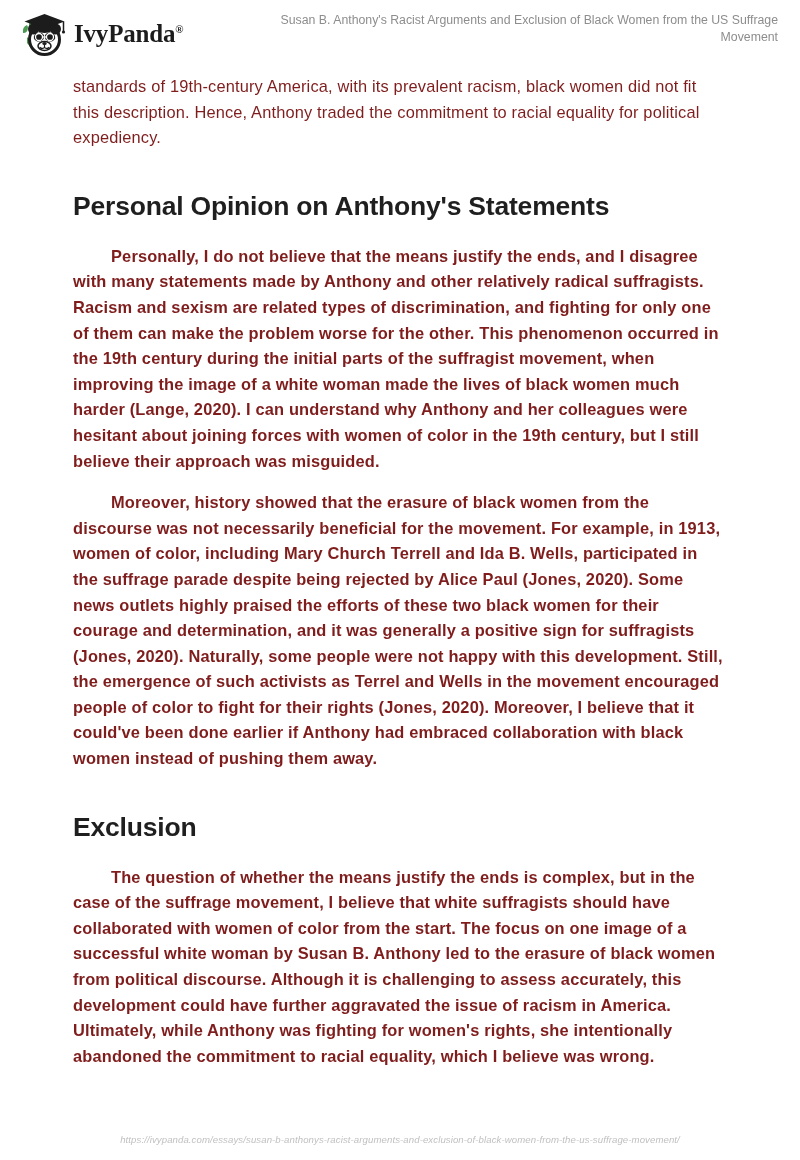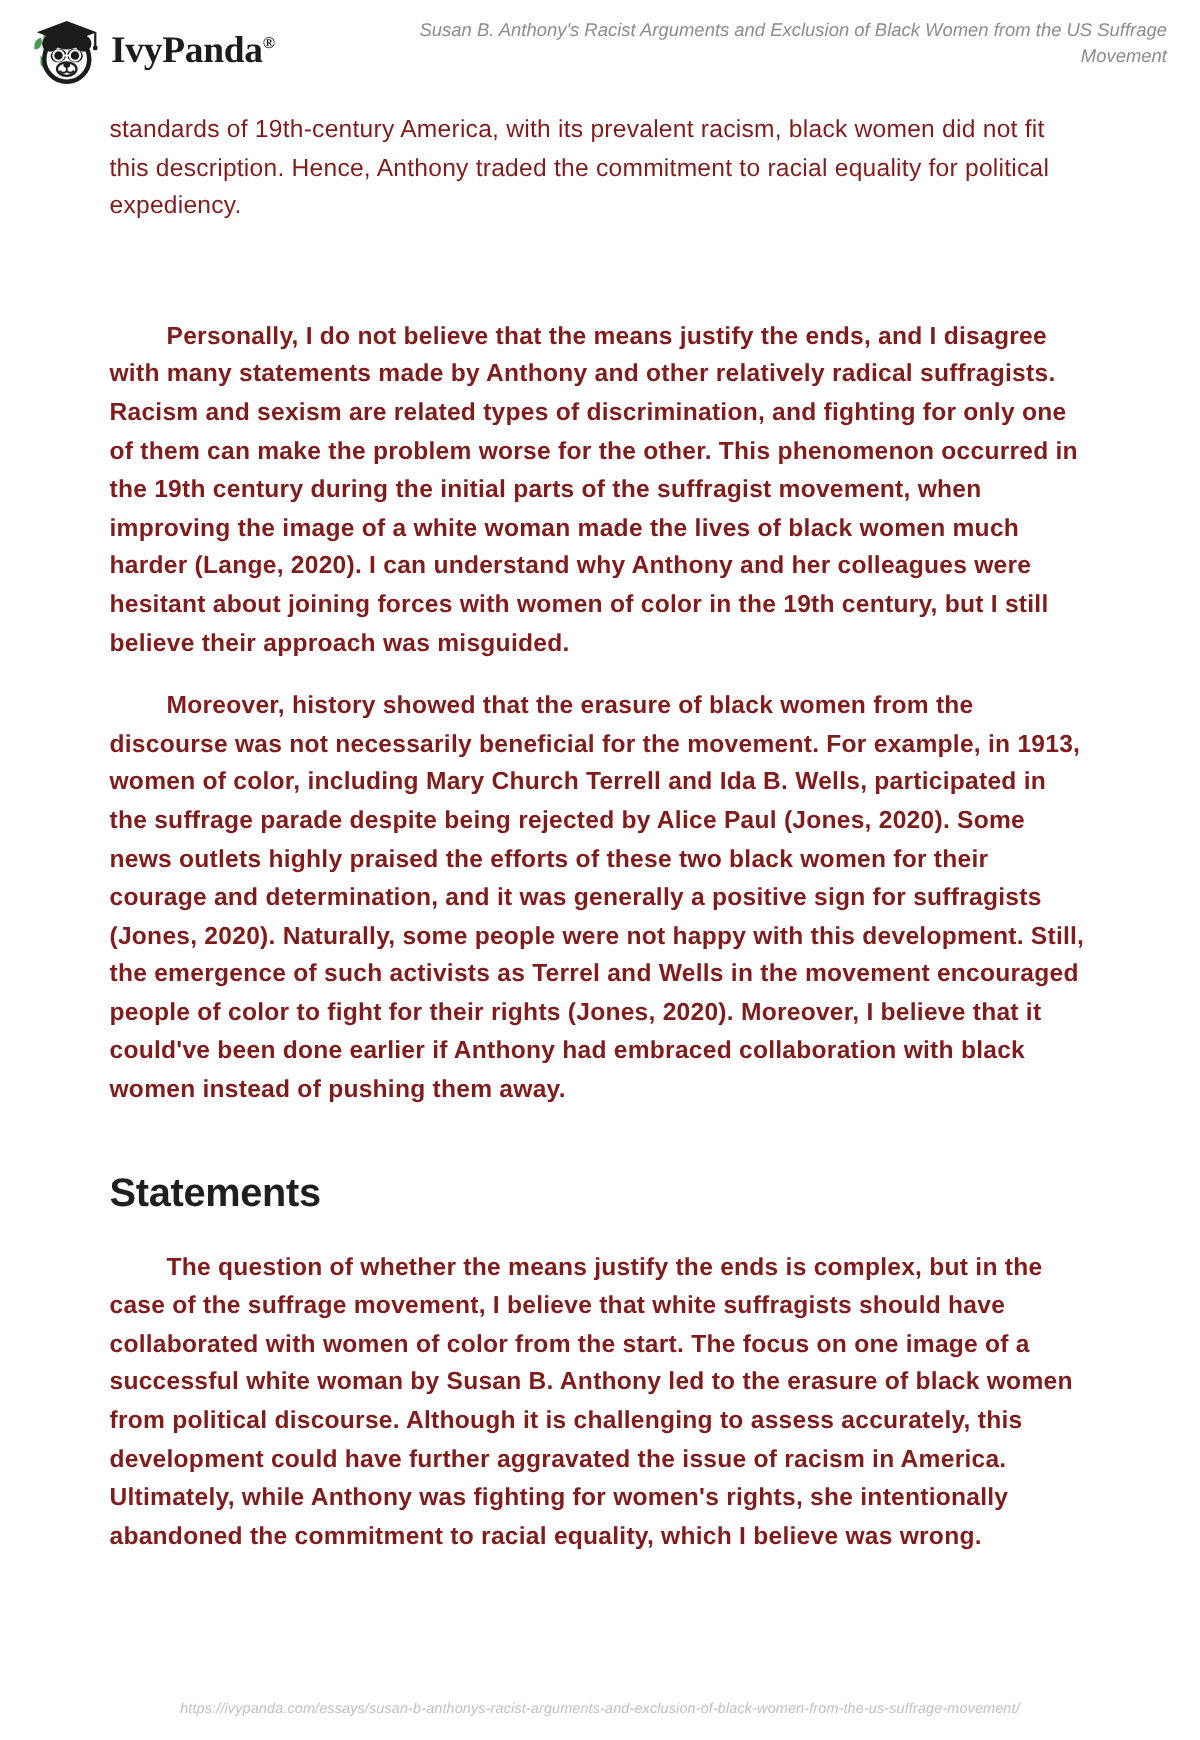--- a/index.html
+++ b/index.html
@@ -64,21 +64,20 @@
   .header-title {
     position: absolute;
     right: 22px;
     top: 12px;
     width: 520px;
     text-align: right;
     font-size: 12.3px;
     line-height: 17px;
     color: #8d8d8d;
     font-family: "Liberation Sans Narrow", "Liberation Sans", sans-serif;
-    font-style: italic;
   }
 
   
   .content {
     position: absolute;
     left: 73px;
     top: 74px;
     width: 650px;
   }
   .para {
@@ -171,28 +170,29 @@
     </div>
 
     <div class="header-title">Susan B. Anthony's Racist Arguments and Exclusion of Black Women from the US Suffrage Movement</div>
   </div>
 
   <div class="content">
 
     <p class="para">standards of 19th-century America, with its prevalent racism, black women did not fit this description. Hence, Anthony traded the commitment to racial equality for political expediency.</p>
 
     <div class="gap-before-heading"></div>
+    <h2 class="section-heading">Personal Opinion on Anthony's Statements</h2>
     <div class="gap-after-heading"></div>
 
     <p class="para indent">Personally, I do not believe that the means justify the ends, and I disagree with many statements made by Anthony and other relatively radical suffragists. Racism and sexism are related types of discrimination, and fighting for only one of them can make the problem worse for the other. This phenomenon occurred in the 19th century during the initial parts of the suffragist movement, when improving the image of a white woman made the lives of black women much harder (Lange, 2020). I can understand why Anthony and her colleagues were hesitant about joining forces with women of color in the 19th century, but I still believe their approach was misguided.</p>
 
     <p class="para indent">Moreover, history showed that the erasure of black women from the discourse was not necessarily beneficial for the movement. For example, in 1913, women of color, including Mary Church Terrell and Ida B. Wells, participated in the suffrage parade despite being rejected by Alice Paul (Jones, 2020). Some news outlets highly praised the efforts of these two black women for their courage and determination, and it was generally a positive sign for suffragists (Jones, 2020). Naturally, some people were not happy with this development. Still, the emergence of such activists as Terrel and Wells in the movement encouraged people of color to fight for their rights (Jones, 2020). Moreover, I believe that it could've been done earlier if Anthony had embraced collaboration with black women instead of pushing them away.</p>
 
     <div class="gap-before-heading"></div>
-    <h2 class="section-heading">Statements</h2>
+    <h2 class="section-heading">Exclusion</h2>
     <div class="gap-after-heading"></div>
 
     <p class="para indent">The question of whether the means justify the ends is complex, but in the case of the suffrage movement, I believe that white suffragists should have collaborated with women of color from the start. The focus on one image of a successful white woman by Susan B. Anthony led to the erasure of black women from political discourse. Although it is challenging to assess accurately, this development could have further aggravated the issue of racism in America. Ultimately, while Anthony was fighting for women's rights, she intentionally abandoned the commitment to racial equality, which I believe was wrong.</p>
   </div>
 
   <div class="page-footer">
     <div class="footer-url">https://ivypanda.com/essays/susan-b-anthonys-racist-arguments-and-exclusion-of-black-women-from-the-us-suffrage-movement/</div>
   </div>
 
 </div>

